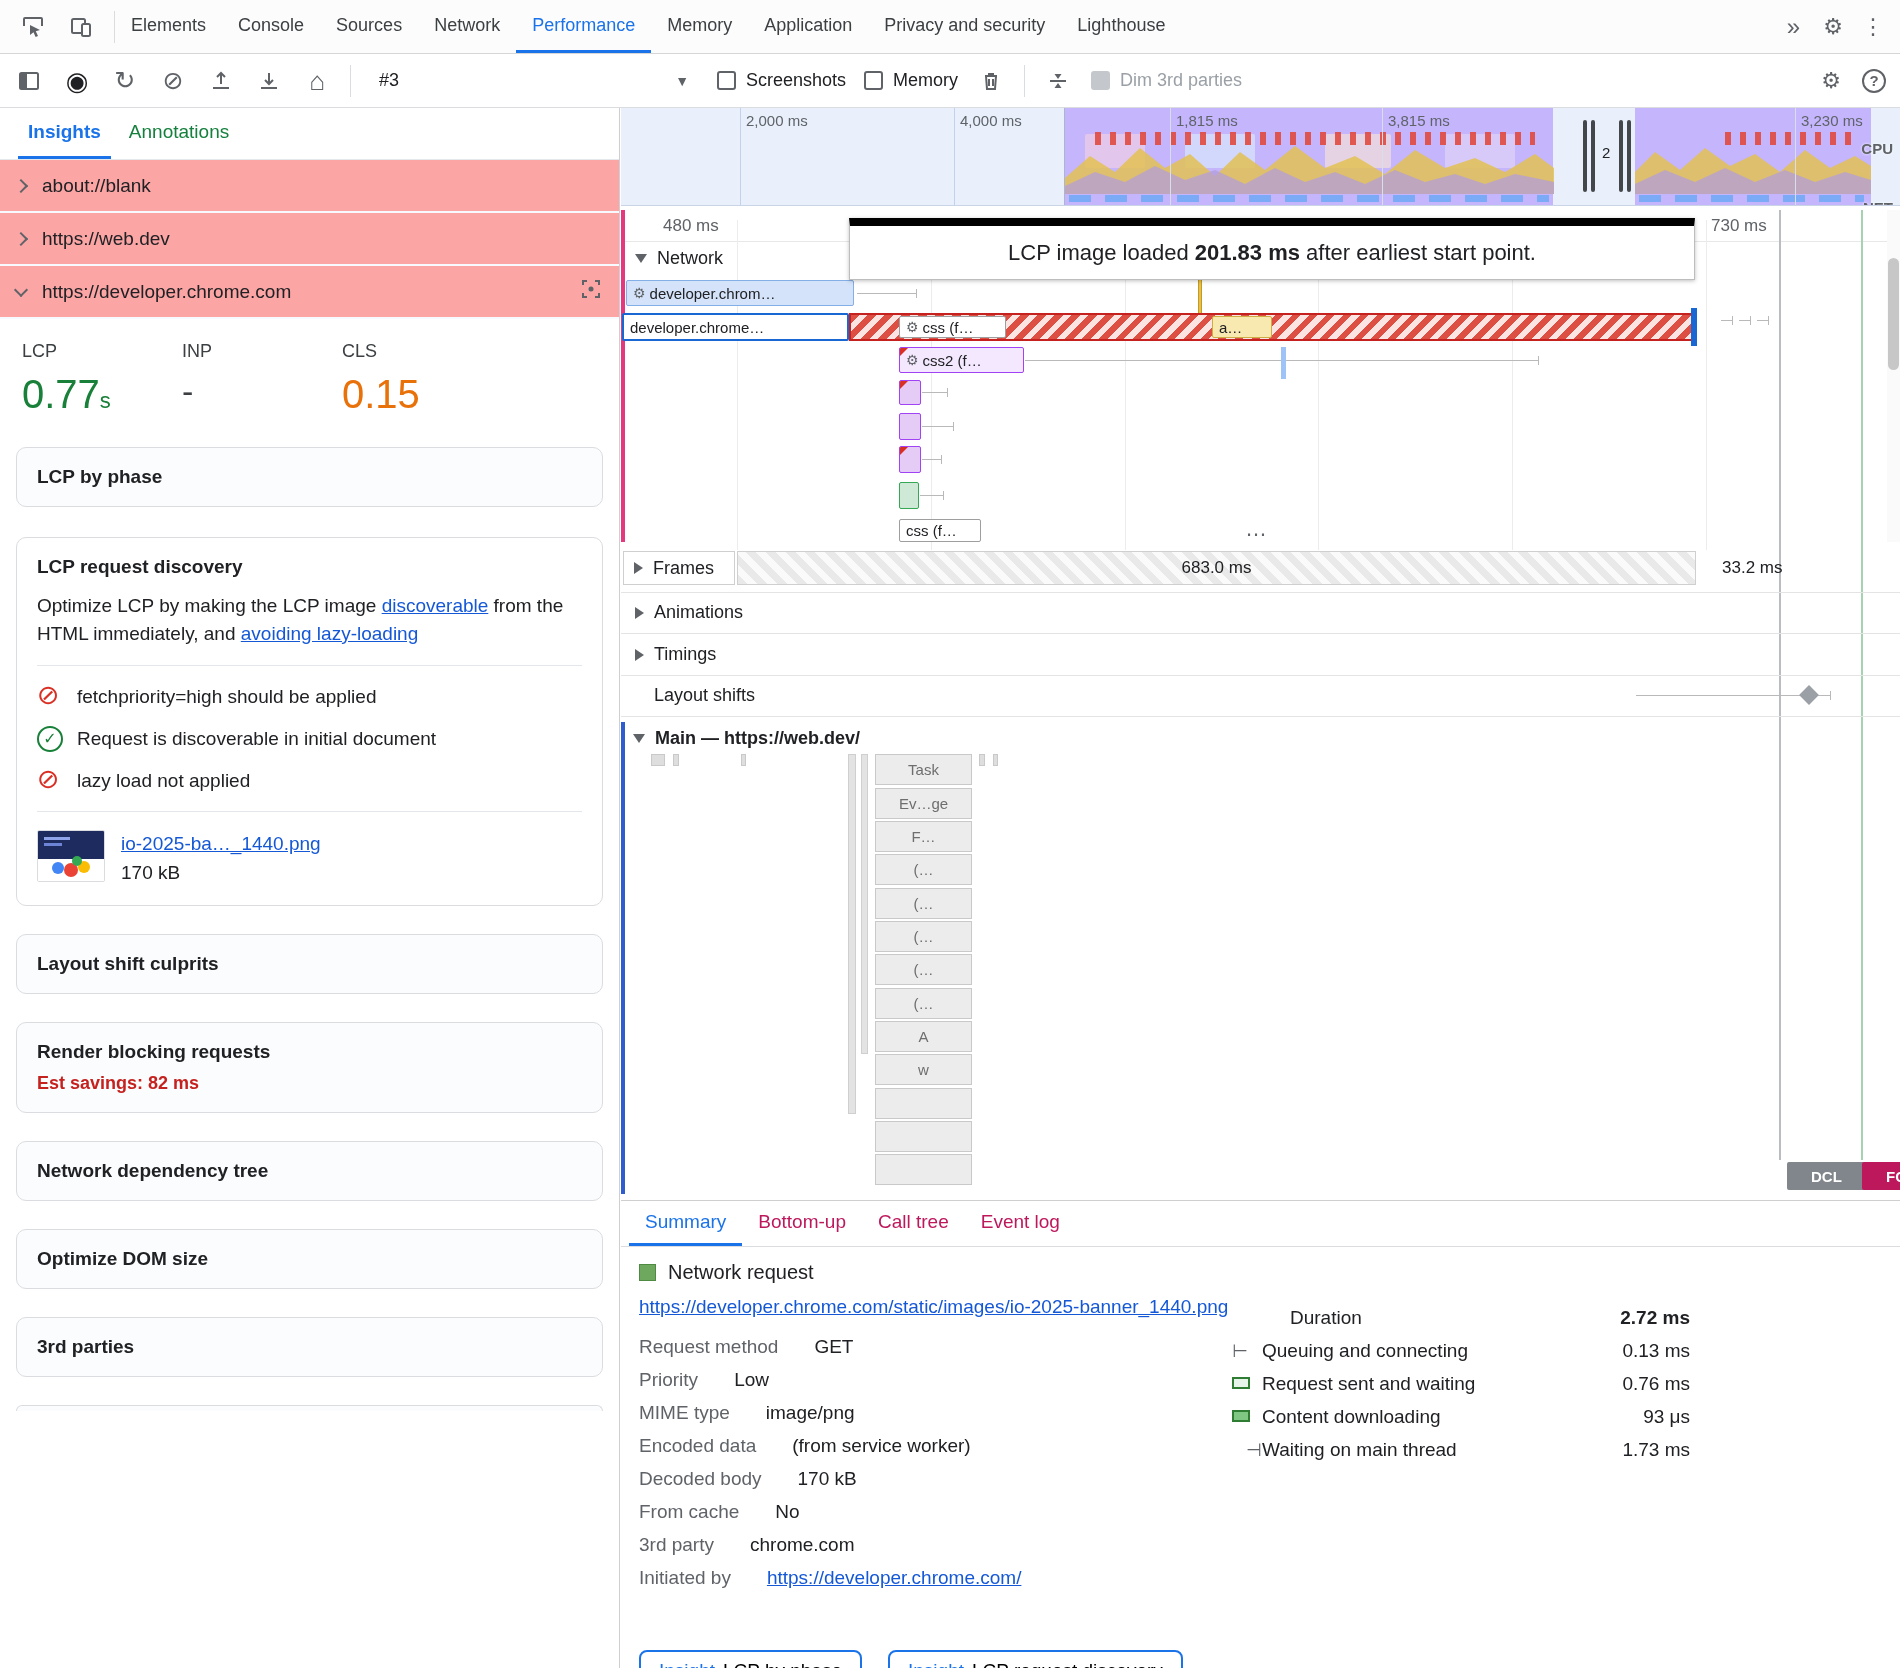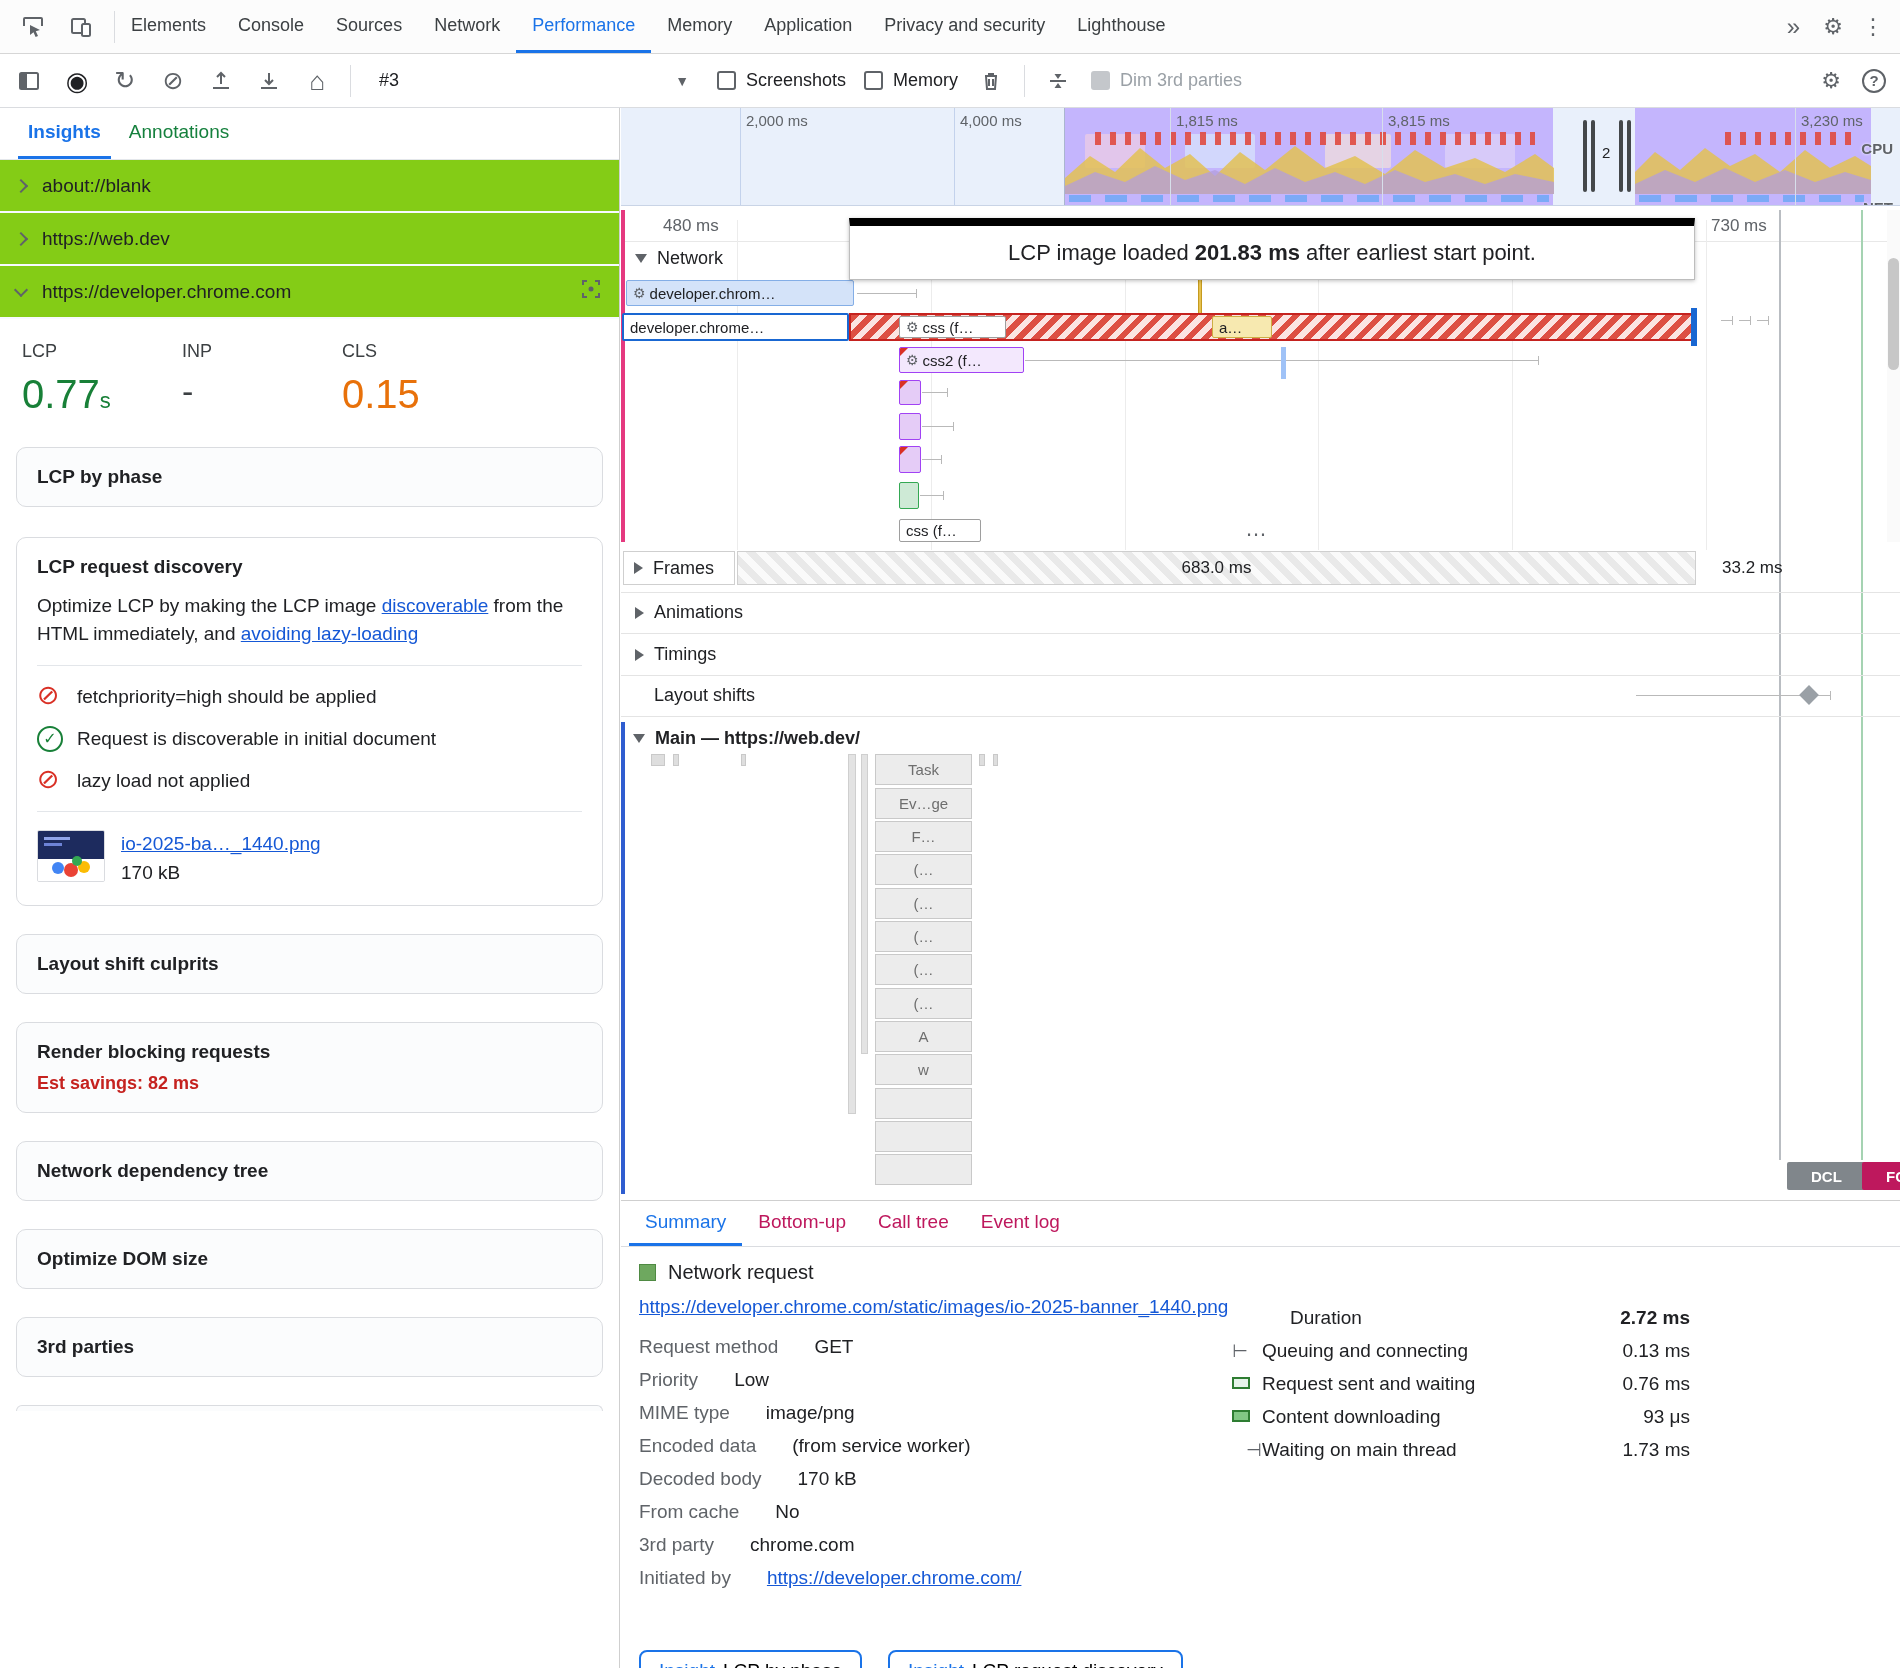--- a/index.html
+++ b/index.html
@@ -26,21 +26,21 @@
   .chk.disabled { background:#c4c7cb; border-color:#c4c7cb; }
   .lbl-dis { color:#9aa0a6; }
   .ptoolbar-right { margin-left:auto; display:flex; align-items:center; gap:16px; }
   .help { width:24px; height:24px; border:2px solid #5f6368; border-radius:50%; font-size:15px; font-weight:bold; color:#5f6368; display:flex; align-items:center; justify-content:center; }
 
   
   .sidebar { position:absolute; left:0; top:108px; width:620px; height:1560px; border-right:1px solid #cfcfcf; background:#fff; overflow:hidden; }
   .side-tabs { display:flex; gap:8px; padding:0 18px; height:52px; align-items:stretch; border-bottom:1px solid #e4e7eb; }
   .side-tab { display:flex; align-items:center; padding:0 10px; font-size:19px; color:#15803d; border-bottom:3px solid transparent; cursor:pointer; }
   .side-tab.active { color:#1a73e8; border-bottom-color:#1a73e8; font-weight:bold; }
-  .nav-row { height:53px; background:#84cc16; border-bottom:2px solid #f7faff; display:flex; align-items:center; gap:16px; padding:0 16px; font-size:19px; cursor:pointer; }
+  .nav-row { height:53px; background:#fca5a5; border-bottom:2px solid #f7faff; display:flex; align-items:center; gap:16px; padding:0 16px; font-size:19px; cursor:pointer; }
   .chev-r, .chev-d { width:10px; height:10px; border-right:2px solid #5f6368; border-bottom:2px solid #5f6368; flex:0 0 auto; }
   .chev-r { transform:rotate(-45deg); }
   .chev-d { transform:rotate(45deg); margin-top:-4px; }
   .nav-spacer { flex:1; }
   .metrics { display:flex; padding:22px 20px 30px 22px; }
   .metric { width:160px; }
   .metric .mlabel { font-size:18px; color:#3c4043; margin-bottom:10px; }
   .metric .mvalue { font-size:40px; }
   .mvalue .unit { font-size:22px; }
   .card { margin:0 16px 28px 16px; border:1px solid #dadce0; border-radius:10px; background:#fbfcfd; padding:18px 20px; }

